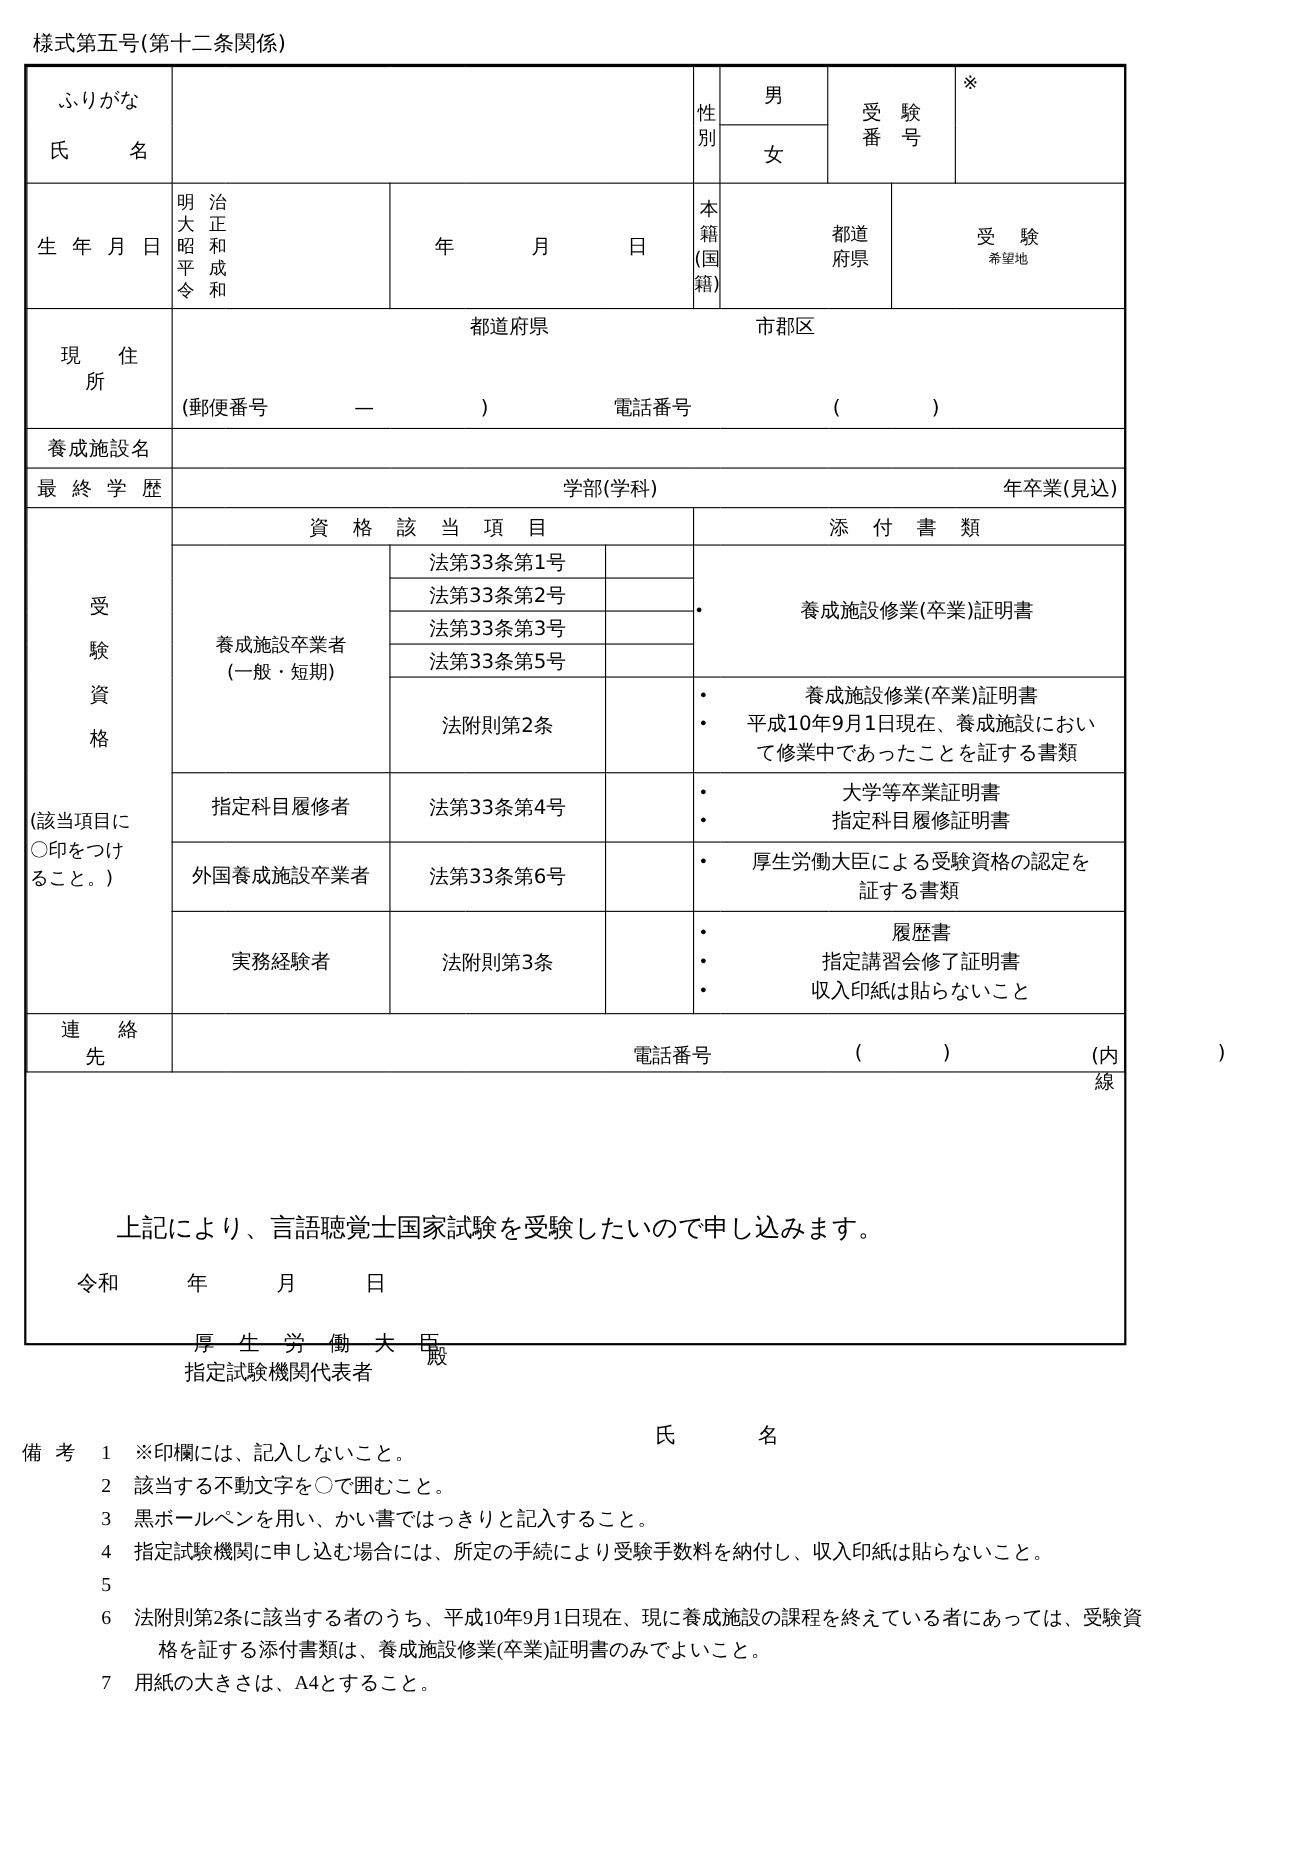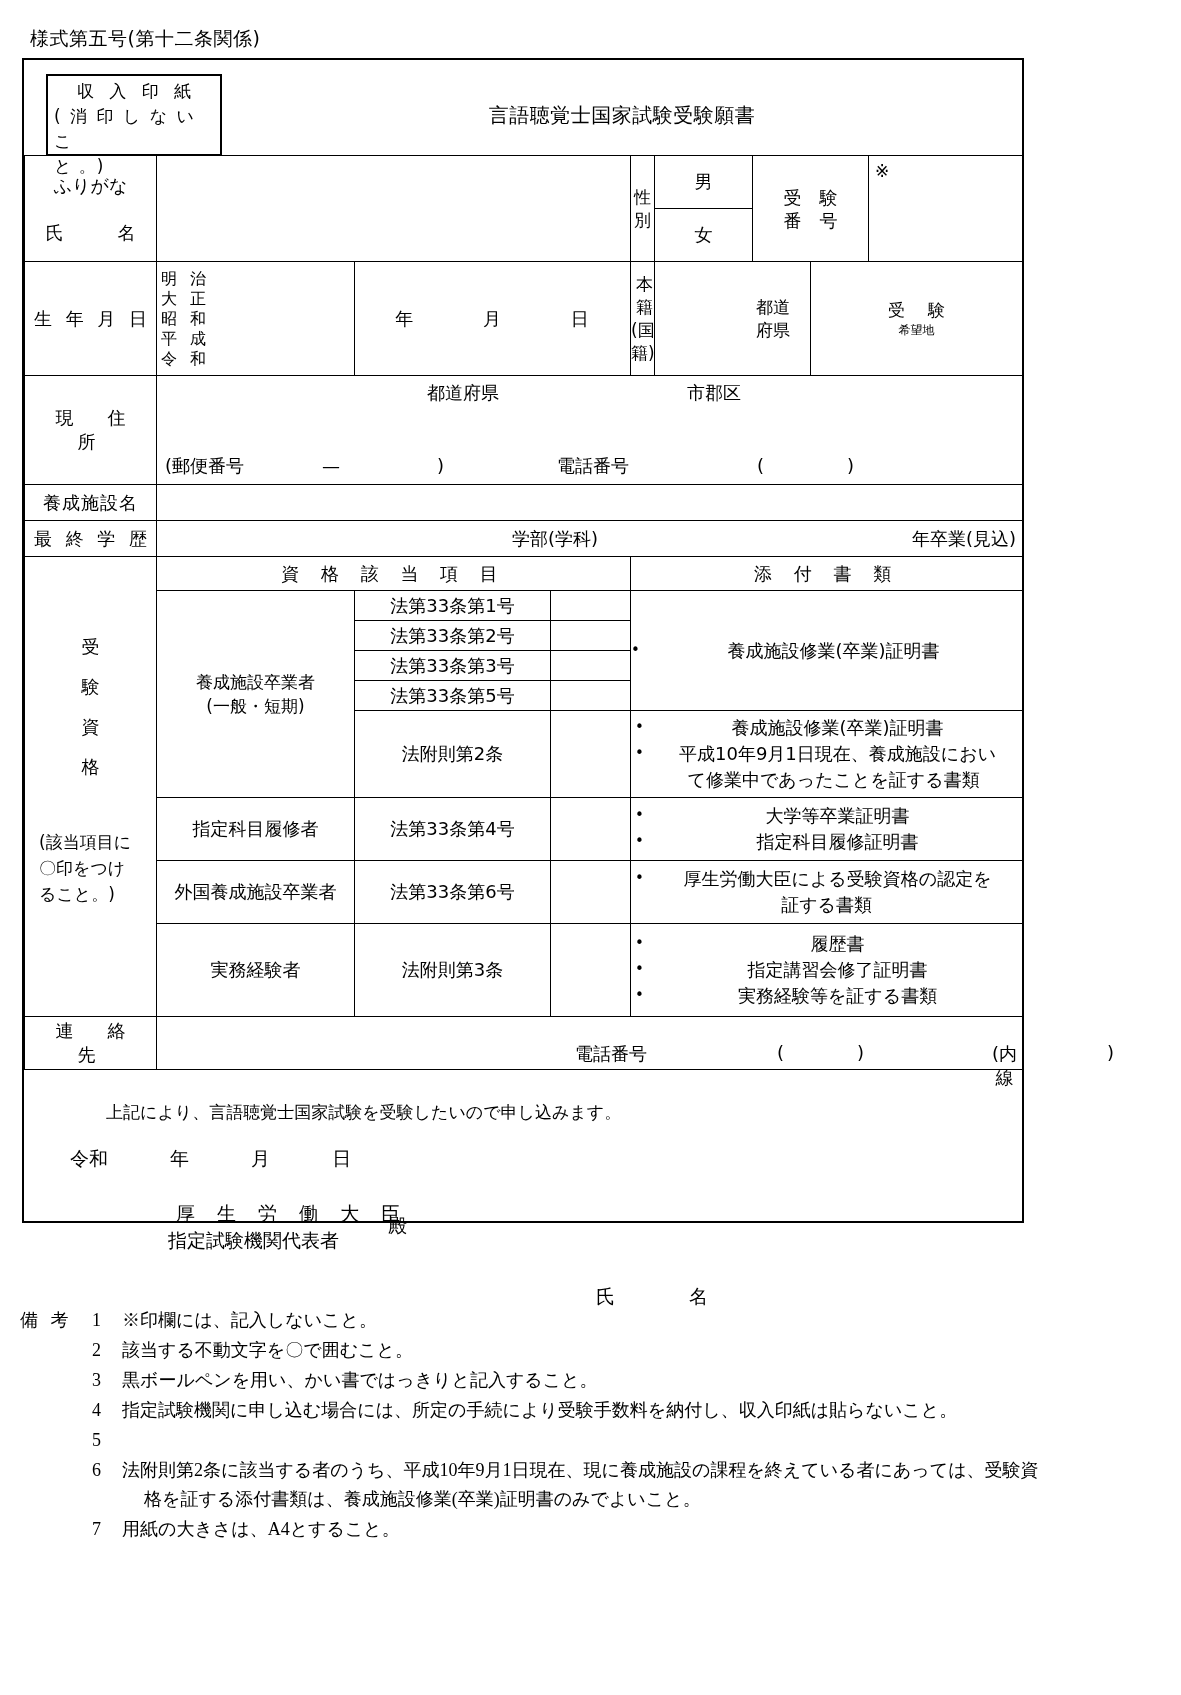--- a/index.html
+++ b/index.html
@@ -158,32 +158,32 @@
     top: -1px;
     font-size: 15px;
   }
   .qual-doc li.tight { padding-left: 14px; }
   .qual-doc li.tight::before { left: 0; }
 
   .vert-note {
     font-size: 17px;
     line-height: 26px;
     text-align: left;
-    padding: 0 4px 0 14px;
+    padding: 0 4px 0 2px;
   }
 
   
   .decl {
     position: absolute;
     left: 24px;
     top: 1041px;
     width: 980px;
   }
   .decl-line {
-    font-size: 17px;
+    font-size: 23px;
     padding-left: 58px;
     font-family: Liberation Serif, serif;
   }
   .decl-date {
     font-size: 19px;
     margin-top: 22px;
     padding-left: 22px;
     letter-spacing: 0px;
   }
   .decl-date span { display: inline-block; }
@@ -239,28 +239,20 @@
 </style>
 </head>
 <body>
 
 <div class="page">
 
   <div class="form-no">様式第五号(第十二条関係)</div>
 
   <div class="frame">
 
-    <div class="header-area">
-      <div class="stamp-box">
-        <div class="stamp-line1">収 入 印 紙</div>
-        <div class="stamp-line2">( 消 印 し な い こ</div>
-        <div class="stamp-line3">と 。)</div>
-      </div>
-      <div class="doc-title">言語聴覚士国家試験受験願書</div>
-    </div>
 
     <table class="grid">
       <colgroup>
         <col style="width:132px">
         <col style="width:48px">
         <col style="width:150px">
         <col style="width:68px">
         <col style="width:128px">
         <col style="width:80px">
         <col style="width:24px">
@@ -455,21 +447,21 @@
       <tr>
         <td colspan="2" class="qual-cat" style="height:92px">
           <span>実務経験者</span>
         </td>
         <td colspan="2" class="qual-art">法附則第3条</td>
         <td></td>
         <td colspan="5" class="qual-doc">
           <ul>
             <li>履歴書</li>
             <li>指定講習会修了証明書</li>
-            <li>実務経験等を証する書類</li>
+            <li>収入印紙は貼らないこと</li>
           </ul>
         </td>
       </tr>
 
       <tr>
         <td style="height:52px">
           <span style="font-size:18px;letter-spacing:8px;padding-left:8px">連　絡　先</span>
         </td>
         <td colspan="10" style="position:relative">
           <span style="position:absolute;left:418px;top:25px;font-size:18px">電話番号</span>

